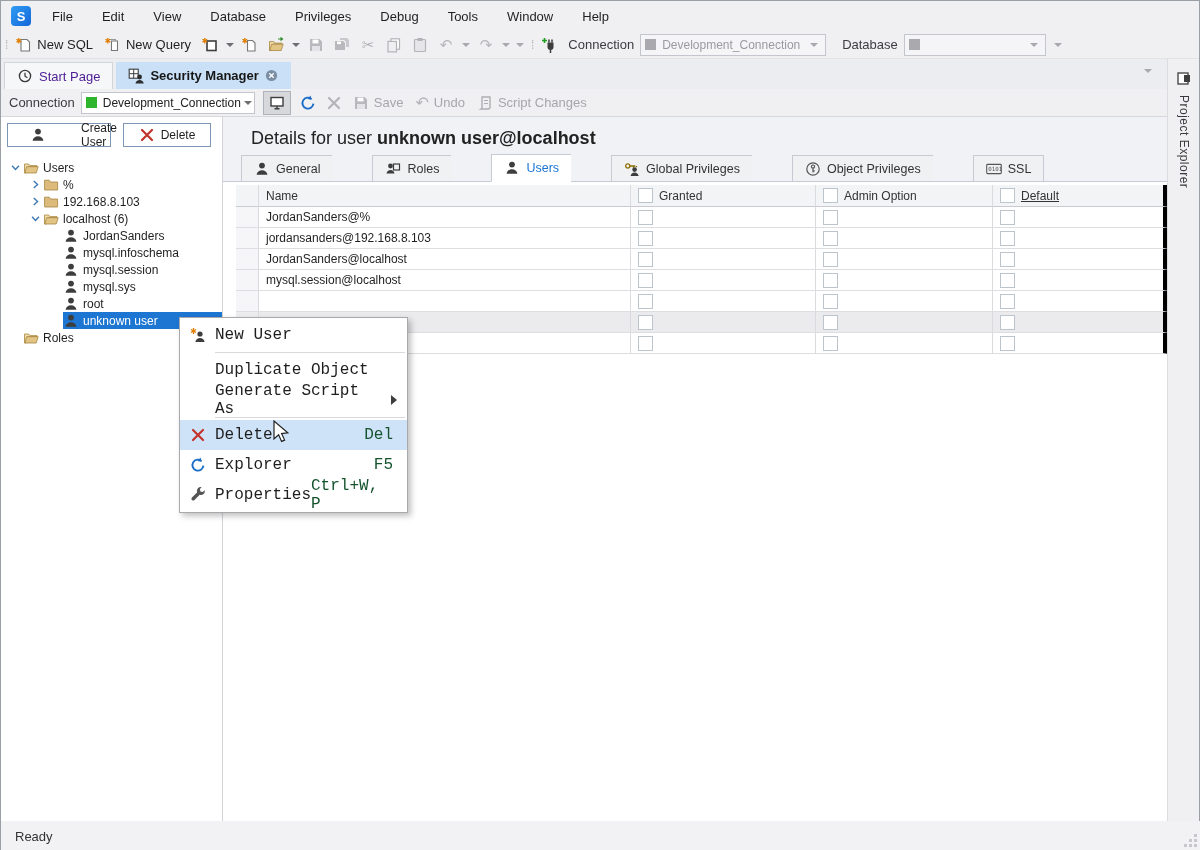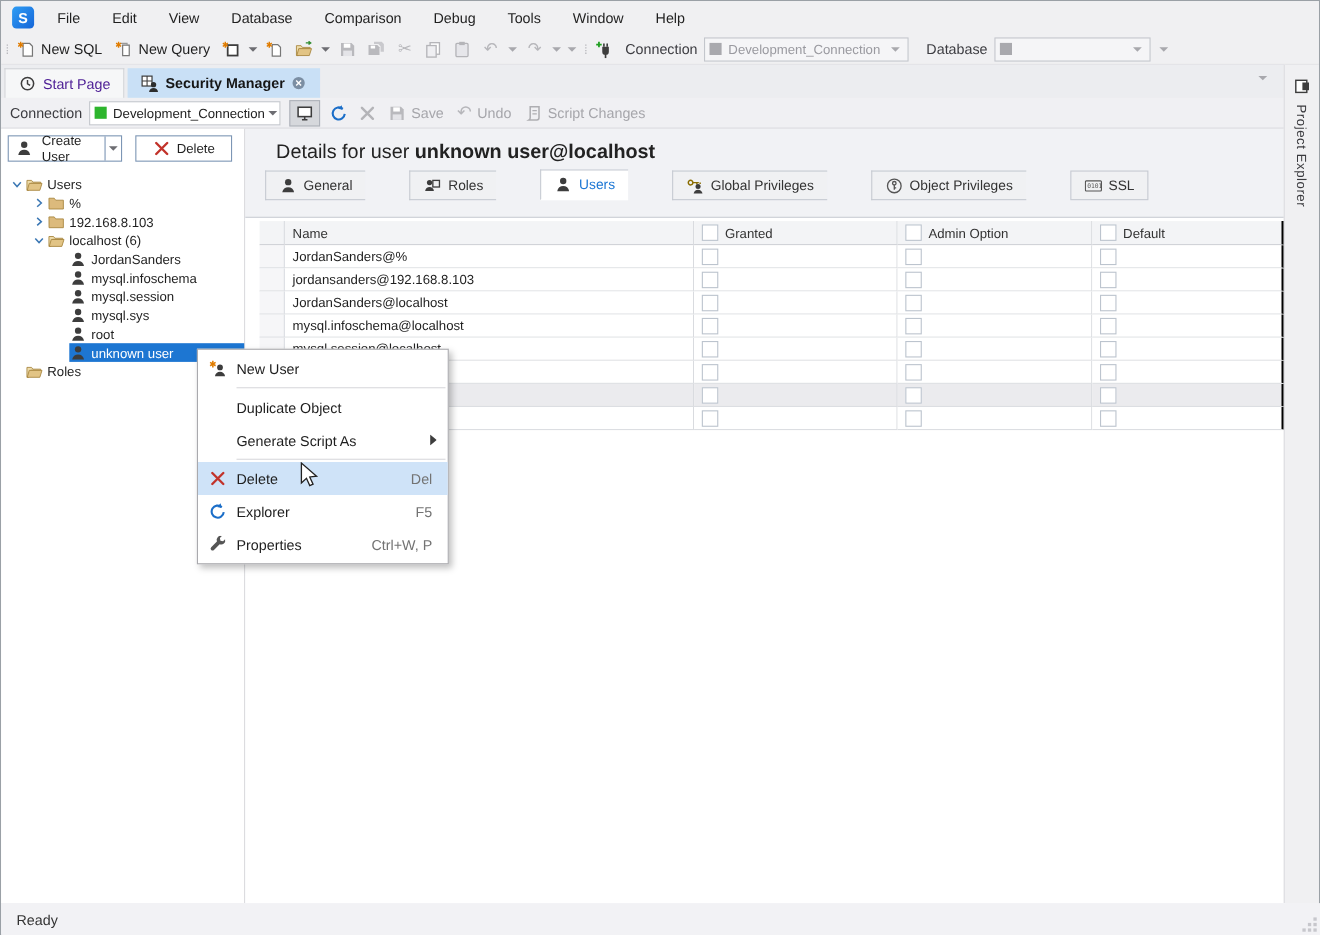--- a/index.html
+++ b/index.html
@@ -44,88 +44,88 @@
   .cbtn { display:flex; align-items:center; gap:5px; padding:2px 6px; color:#a6a6ab; }
   .cbtn .ic svg { opacity:1; }
   .toggle-on { width:28px; height:24px; background:#d6d8dc; border:1px solid #aeb2ba; display:flex; align-items:center; justify-content:center; margin:0 4px 0 8px; }
 
   
   .leftpanel { position:absolute; left:0; top:116px; width:222px; height:704px; background:#fff; border-right:1px solid #d4d4d8; }
   .lbtns { display:flex; margin:6px 0 0 6px; gap:12px; }
   .sbtn { height:24px; background:#fff; border:1px solid #7d96b5; display:flex; align-items:center; font-size:12px; }
   .sbtn .lab { padding:0 8px; }
   .sbtn .split { width:16px; align-self:stretch; border-left:1px solid #7d96b5; display:flex; align-items:center; justify-content:center; }
-  .sbtn.create { width:104px; padding-left:6px; }
+  .sbtn.create { width:104px; padding-left:22px;gap:27px; }
   .sbtn.del { width:88px; justify-content:center; gap:6px; }
   .tree { margin-top:12px; font-size:12px; }
   .tree-row { height:17px; display:flex; align-items:center; white-space:nowrap; }
   .tree-row .sp { flex:none; display:inline-block; }
   .arrow { flex:none; width:16px; height:16px; display:flex; align-items:center; justify-content:center; }
   .arrow svg { width:11px; height:11px; }
   .tw { display:flex; align-items:center; gap:4px; padding-right:8px; height:17px; flex:1; }
   .tw .ic { flex:none; }
   .tw.sel { background:#1d76d2; color:#fff; }
 
   
   .details { position:absolute; left:222px; top:116px; width:946px; height:704px; background:#f1f2f5; }
   .dheader { padding:11px 0 0 28px; font-size:18px; color:#222; }
   .dheader b { font-weight:bold; }
   .dtabs { position:absolute; left:18px; top:37px; display:flex; align-items:flex-end; height:28px;gap:40px; }
   .dtab { height:27px; display:flex; align-items:center; gap:6px; padding:0 12px; background:#f0f1f3; border:1px solid #c6cad2; border-right:none; font-size:12.5px; color:#333; }
   .dtab:last-child { border-right:1px solid #c6cad2; }
   .dtab.active { background:#fff; color:#1b76d4; height:28px; border-bottom:1px solid #fff; position:relative; z-index:2; }
-  .gridwrap { position:absolute; left:0; top:80px; width:946px; height:640px; background:#fff; border-top:1px solid #c6cad2; }
+  .gridwrap { position:absolute; left:0; top:64px; width:946px; height:640px; background:#fff; border-top:1px solid #c6cad2; }
   .grid { position:absolute; left:13px; top:3px; }
   .ghead, .grow { display:flex; }
   .gcell { border-right:1px solid #d9dbdf; border-bottom:1px solid #dcdee2; display:flex; align-items:center; padding-left:7px; font-size:12px; height:21px; background:#fff; }
   .ghead .gcell { background:#f3f4f6; height:22px; border-bottom:1px solid #c9cbd0; color:#333; gap:6px; }
   .gind { width:23px; padding:0; background:#f3f4f6; }
   .grow .gind { background:#f6f6f8; }
   .gname { width:372px; }
   .ggranted { width:185px; }
   .gadmin { width:177px; }
-  .gdefault { width:176px; border-right:4px solid #000000; }
+  .gdefault { width:176px; border-right:6px solid #000000;text-decoration:underline; }
   .cbx { width:15px; height:15px; background:#fff; border:1px solid #bcc4ce; flex:none; }
   .grow.rsel .gcell { background:#ebebee; }
   .grow.rsel .gind { background:#ededf0; }
 
   
   .pstrip { position:absolute; right:0; top:58px; width:32px; height:762px; background:#f0f0f2; border-left:1px solid #dcdce0; display:flex; flex-direction:column; align-items:center; padding-top:12px; gap:8px; }
   .pstrip .vtext { writing-mode:vertical-rl; font-size:12px; color:#3a3a3e; letter-spacing:0.5px; }
 
   
   .statusbar { position:absolute; left:0; top:820px; width:1200px; height:30px; background:#f2f2f5; display:flex; align-items:center; padding-left:14px; color:#333; }
   .gripdots { position:absolute; right:4px; bottom:4px; width:14px; height:14px; }
   .gripdots i { position:absolute; width:3px; height:3px; background:#c7c7cc; }
 
   
   .ctxmenu { position:absolute; left:178px; top:316px; width:229px; background:#fff; border:1px solid #a9a9ad; box-shadow:3px 3px 6px rgba(0,0,0,0.25); padding:2px 0; z-index:50; }
-  .mitem { height:30px; display:flex; align-items:center; font-size:13px; color:#1e1e1e; }
+  .mitem { height:30px; display:flex; align-items:center; font-size:16px; color:#1e1e1e;font-family:Liberation Mono, monospace; }
   .mitem.hl { background:#cfe3f8; }
   .mic { width:35px; display:flex; align-items:center; justify-content:center; flex:none; }
   .mlb { flex:1; }
-  .msc { padding-right:14px; color:#737373; }
+  .msc { padding-right:14px; color:#14532d; }
   .mar { width:16px; display:flex; align-items:center; flex:none; }
   .msep { height:1px; background:#d9d9dd; margin:2px 2px 2px 35px; }
 
   .cursor { position:absolute; left:270px; top:419px; z-index:60; }
 </style>
 </head>
 <body>
 
 <div class="window">
 
   <div class="titlebar">
     <div class="logo">S</div>
     <div class="menus">
         <div class="menu-item">File</div>
         <div class="menu-item">Edit</div>
         <div class="menu-item">View</div>
         <div class="menu-item">Database</div>
-        <div class="menu-item">Comparison</div>
+        <div class="menu-item">Privileges</div>
         <div class="menu-item">Debug</div>
         <div class="menu-item">Tools</div>
         <div class="menu-item">Window</div>
         <div class="menu-item">Help</div>
       </div>
   </div>
 
   <div class="toolbar">
     <span class="grip">⁞</span>
     <div class="tbtn">
@@ -636,33 +636,20 @@
               <div class="gcell gadmin">
                 <span class="cbx"></span>
               </div>
               <div class="gcell gdefault">
                 <span class="cbx"></span>
               </div>
             </div>
             <div class="grow">
               <div class="gcell gind"></div>
               <div class="gcell gname">JordanSanders@localhost</div>
-              <div class="gcell ggranted">
-                <span class="cbx"></span>
-              </div>
-              <div class="gcell gadmin">
-                <span class="cbx"></span>
-              </div>
-              <div class="gcell gdefault">
-                <span class="cbx"></span>
-              </div>
-            </div>
-            <div class="grow">
-              <div class="gcell gind"></div>
-              <div class="gcell gname">mysql.infoschema@localhost</div>
               <div class="gcell ggranted">
                 <span class="cbx"></span>
               </div>
               <div class="gcell gadmin">
                 <span class="cbx"></span>
               </div>
               <div class="gcell gdefault">
                 <span class="cbx"></span>
               </div>
             </div>

